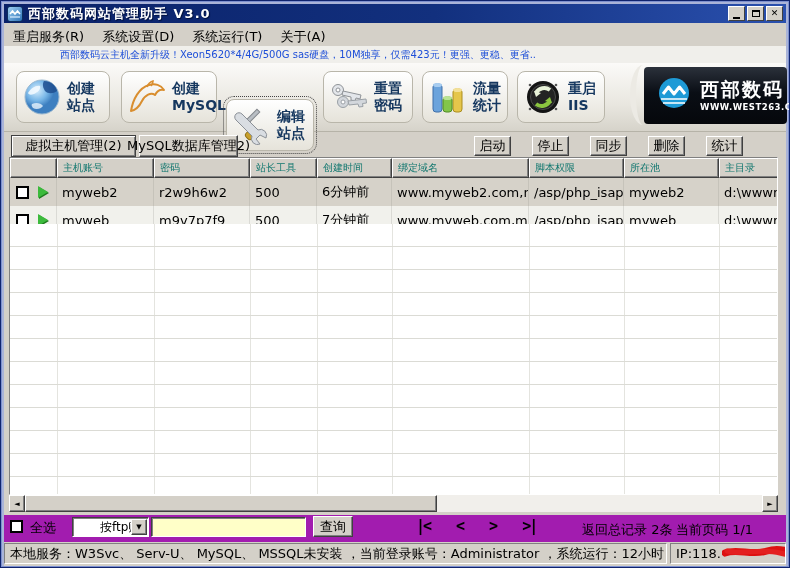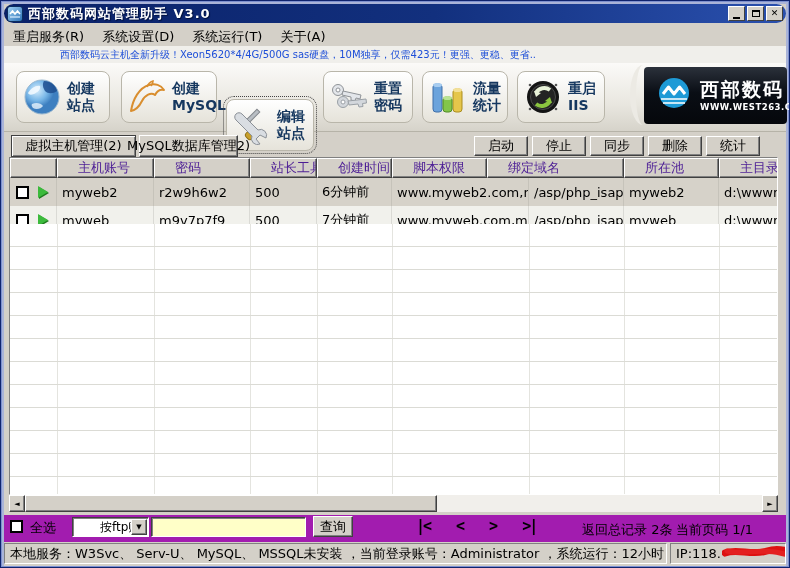--- a/index.html
+++ b/index.html
@@ -7,21 +7,21 @@
   .window {
     position:relative; width:790px; height:568px; background:#d4d0c8;
     border:1px solid #10246e;
     box-shadow: inset 0 0 0 1px #7d90cf, inset 0 0 0 3px #aab4d8;
     overflow:hidden;
   }
   
   .titlebar {
     position:absolute; left:3px; top:3px; right:3px; height:19px;
     background:linear-gradient(90deg,#0a2168 0%, #12307e 55%, #2a50ae 100%);
-    display:flex; align-items:center; padding:0 3px; color:#fff;border-radius:10px;
+    display:flex; align-items:center; padding:0 3px; color:#fff;
   }
   .title-icon { width:16px; height:16px; border-radius:3px;
     background:linear-gradient(135deg,#9fd0f2,#2f74b8); border:1px solid #0d2e5e;
     display:flex; align-items:center; justify-content:center; }
   .title-text { font-size:13px; font-weight:bold; margin-left:5px; letter-spacing:1px;
     text-shadow:1px 1px 1px #00103a; white-space:nowrap; }
   .win-btns { margin-left:auto; display:flex; gap:2px; }
   .win-btn {
     width:17px; height:15px; background:#d4d0c8;
     border:1px solid; border-color:#fff #404040 #404040 #fff;
@@ -73,37 +73,37 @@
   .logo-site { font-size:8.5px; font-weight:bold; letter-spacing:.5px; margin-top:3px; }
   
   .tab {
     position:absolute; top:134px; height:22px; background:#d4d0c8;
     font-size:13px; display:flex; align-items:center; justify-content:center;
     border:1px solid; border-color:#fff #404040 #404040 #fff;
     box-shadow:inset -1px -1px 0 #808080; cursor:default; white-space:nowrap;
   }
   .tab.active { border:1px solid #404040; box-shadow:inset 1px 1px 0 #fff, inset -1px -1px 0 #808080, inset 0 0 0 2px #d4d0c8; }
   .act-btn {
-    position:absolute; top:135px; height:20px; width:54px; background:#d4d0c8;
+    position:absolute; top:135px; height:20px; width:37px; background:#d4d0c8;
     border:1px solid; border-color:#fff #404040 #404040 #fff;
     box-shadow:inset -1px -1px 0 #808080;
     font-size:13px; display:flex; align-items:center; justify-content:center; cursor:default;
   }
   
   .table {
     position:absolute; left:8px; top:156px; width:769px; height:338px;
     background:#fff; border:1px solid; border-color:#808080 #fff #fff #808080;
     overflow:hidden;
   }
   .thead { display:flex; height:20px; }
   .th {
     background:#d4d0c8; border:1px solid; border-color:#fff #404040 #404040 #fff;
     box-shadow:inset -1px -1px 0 #808080;
-    font-size:13px; color:#4c1d95; display:flex; align-items:center;
-    padding-left:20px; flex:none; overflow:hidden; white-space:nowrap; cursor:default;
+    font-size:10px; color:#0f766e; display:flex; align-items:center;
+    padding-left:5px; flex:none; overflow:hidden; white-space:nowrap; cursor:default;
   }
   .trow { display:flex; height:28px; align-items:center; }
   .trow.r0 { background:#d6d2c9; }
   .trow.r1 { background:#f1f1ec; }
   .td { font-size:13px; color:#000; padding-left:5px; flex:none; overflow:hidden; white-space:nowrap;
         border-right:1px solid rgba(150,150,145,.25); height:100%; display:flex; align-items:center; }
   .c0{width:47px;} .c1{width:97px;} .c2{width:96px;} .c3{width:67px;} .c4{width:75px;}
   .c5{width:137px;} .c6{width:95px;} .c7{width:95px;} .c8{width:60px;}
   .row-check { width:13px; height:13px; background:#fff; border:2px solid #000; margin-left:6px; flex:none; cursor:default; }
   .row-play { width:0; height:0; border-left:10px solid #3cba3c; border-top:6px solid transparent;
@@ -344,22 +344,22 @@
   <div class="act-btn" style="left:647px;">删除</div>
   <div class="act-btn" style="left:705px;">统计</div>
 
   <div class="table">
     <div class="thead">
       <div class="th c0"></div>
       <div class="th c1">主机账号</div>
       <div class="th c2">密码</div>
       <div class="th c3">站长工具</div>
       <div class="th c4">创建时间</div>
+      <div class="th c5">绑定域名</div>
       <div class="th c6">脚本权限</div>
-      <div class="th c5">绑定域名</div>
       <div class="th c7">所在池</div>
       <div class="th c8">主目录</div>
     </div>
 
     <div class="trow r0">
       <div class="td c0" style="padding-left:0;">
         <span class="row-check"></span>
         <span class="row-play"></span>
       </div>
       <div class="td c1">myweb2</div>

